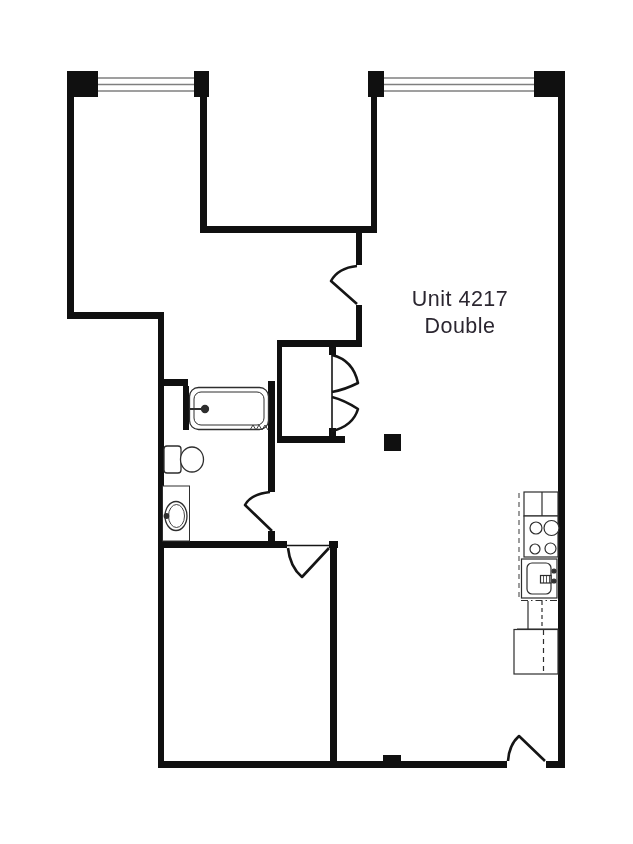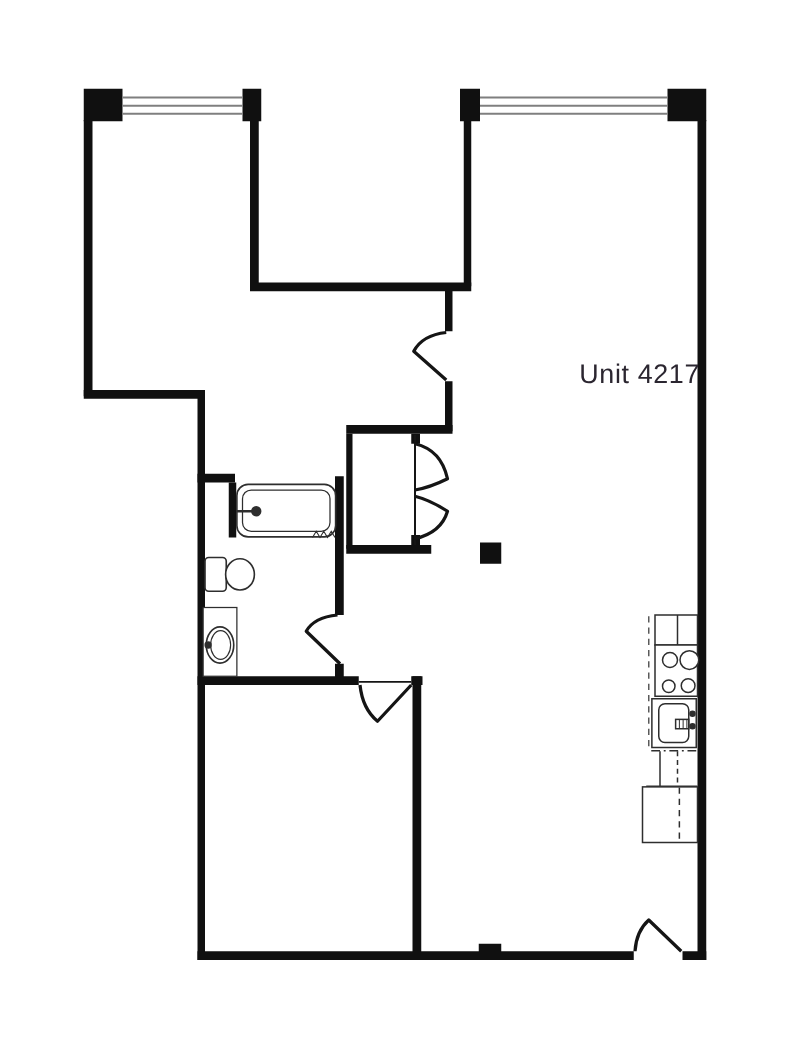--- a/index.html
+++ b/index.html
@@ -7,21 +7,21 @@
     position:relative;
     width:633px;height:844px;
     background:#ffffff;
     font-family:"Liberation Sans", sans-serif;
     overflow:hidden;
   }
   .plan-svg{position:absolute;left:0;top:0;}
   .unit-label{
     position:absolute;
     left:360px;top:286px;width:200px;
-    text-align:right;
+    text-align:center;
     color:#2b2630;
     font-size:21.5px;
     line-height:27px;
     letter-spacing:0.5px;
     font-weight:400;
   }
 </style>
 </head>
 <body>
 
@@ -142,15 +142,16 @@
       </g>
       <g>
         <rect x="514" y="629.5" width="44" height="44.5" fill="#ffffff"></rect>
         <line x1="543.5" y1="630" x2="543.5" y2="674" stroke-dasharray="5,4"></line>
       </g>
     </g>
   </svg>
 
   <div class="unit-label">
     <div>Unit 4217</div>
+    <div>Double</div>
   </div>
 
 </div>
 
 </body></html>

